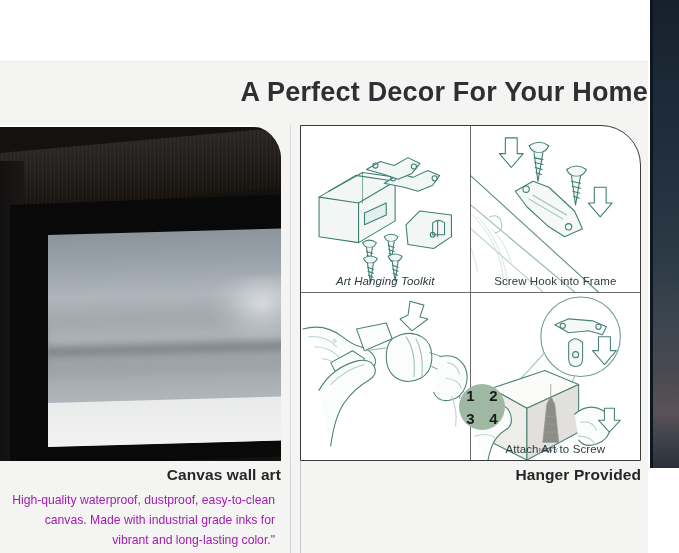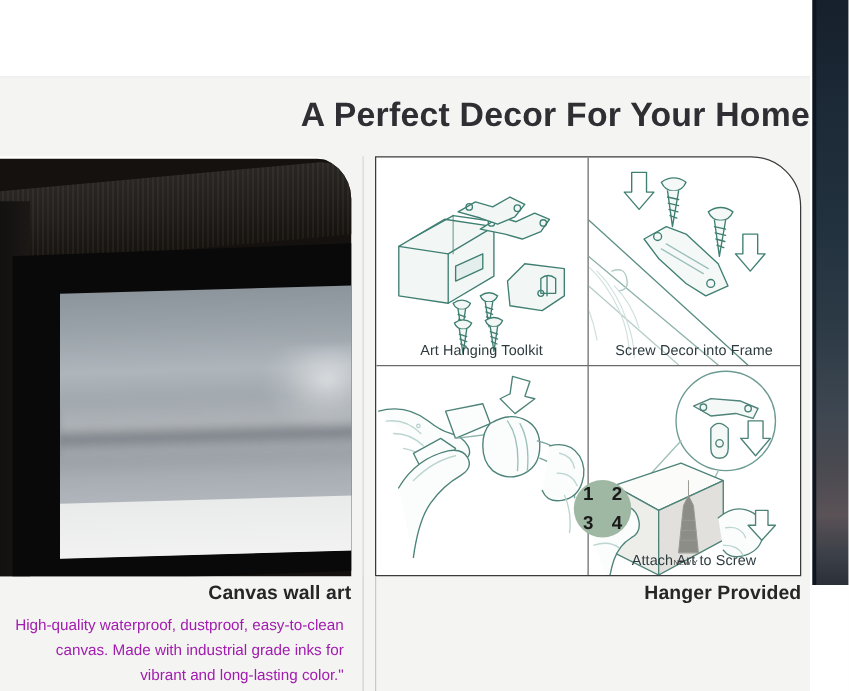--- a/index.html
+++ b/index.html
@@ -106,21 +106,21 @@
   
   .grid{
     position:absolute;left:300px;top:0;width:341px;height:336px;
     border:1px solid #3b3b3b;
     border-top-right-radius:40px;
     background:#ffffff;
     box-sizing:border-box;
     overflow:hidden;
   }
   .cell{position:absolute;width:50%;height:50%;box-sizing:border-box;overflow:hidden;}
-  .cell-1{left:0;top:0;border-right:1px solid #6b6b6b;border-bottom:1px solid #6b6b6b;}
+  .cell-1{left:0;top:0;border-right:1px solid #6b6b6b;border-bottom:1px solid #6b6b6b;font-style:italic;}
   .cell-2{left:50%;top:0;border-bottom:1px solid #6b6b6b;}
   .cell-3{left:0;top:50%;border-right:1px solid #6b6b6b;}
   .cell-4{left:50%;top:50%;}
   .cell-caption{
     position:absolute;left:0;bottom:5px;width:100%;text-align:center;
     font-size:11.5px;color:#2d3b3f;letter-spacing:0.1px;white-space:nowrap;
   }
   .cell-art{position:absolute;left:0;top:0;width:100%;height:100%;}
 
   .step-circle{
@@ -267,21 +267,21 @@
                 <path d="M96 44 q10 -7 20 0 q-3 7 -10 7 q-7 0 -10 -7 z" fill="#f4f9f8"></path>
                 <path d="M101 51 L105 80 L110 51" fill="#f4f9f8"></path>
                 <path d="M101 56 L110 58 M101.6 61 L110 63 M102.2 66 L109.4 68 M103 71 L108.6 73"></path>
               </g>
 
               <path d="M34 12 L46 12 L46 28 L52 28 L40 42 L28 28 L34 28 Z" fill="#ffffff"></path>
 
               <path d="M124 62 L136 62 L136 78 L142 78 L130 92 L118 78 L124 78 Z" fill="#ffffff"></path>
             </g>
           </svg>
-          <div class="cell-caption">Screw Decor into Frame</div>
+          <div class="cell-caption">Screw Hook into Frame</div>
         </div>
 
         <div class="cell cell-3">
           <svg class="cell-art" viewBox="0 0 170 168">
             <g fill="none" stroke="#4d8378" stroke-width="1.1" stroke-linejoin="round" stroke-linecap="round">
 
               <path d="M2 36 q22 -6 40 8 q10 8 18 10 q10 3 14 10 q4 8 -4 12 q-8 4 -18 2" fill="#fbfdfd"></path>
               <path d="M8 44 q16 -2 28 10" stroke="#bcd5d0"></path>
               <path d="M14 54 q14 0 24 10" stroke="#bcd5d0"></path>
               <path d="M22 66 q12 2 20 10" stroke="#bcd5d0"></path>

